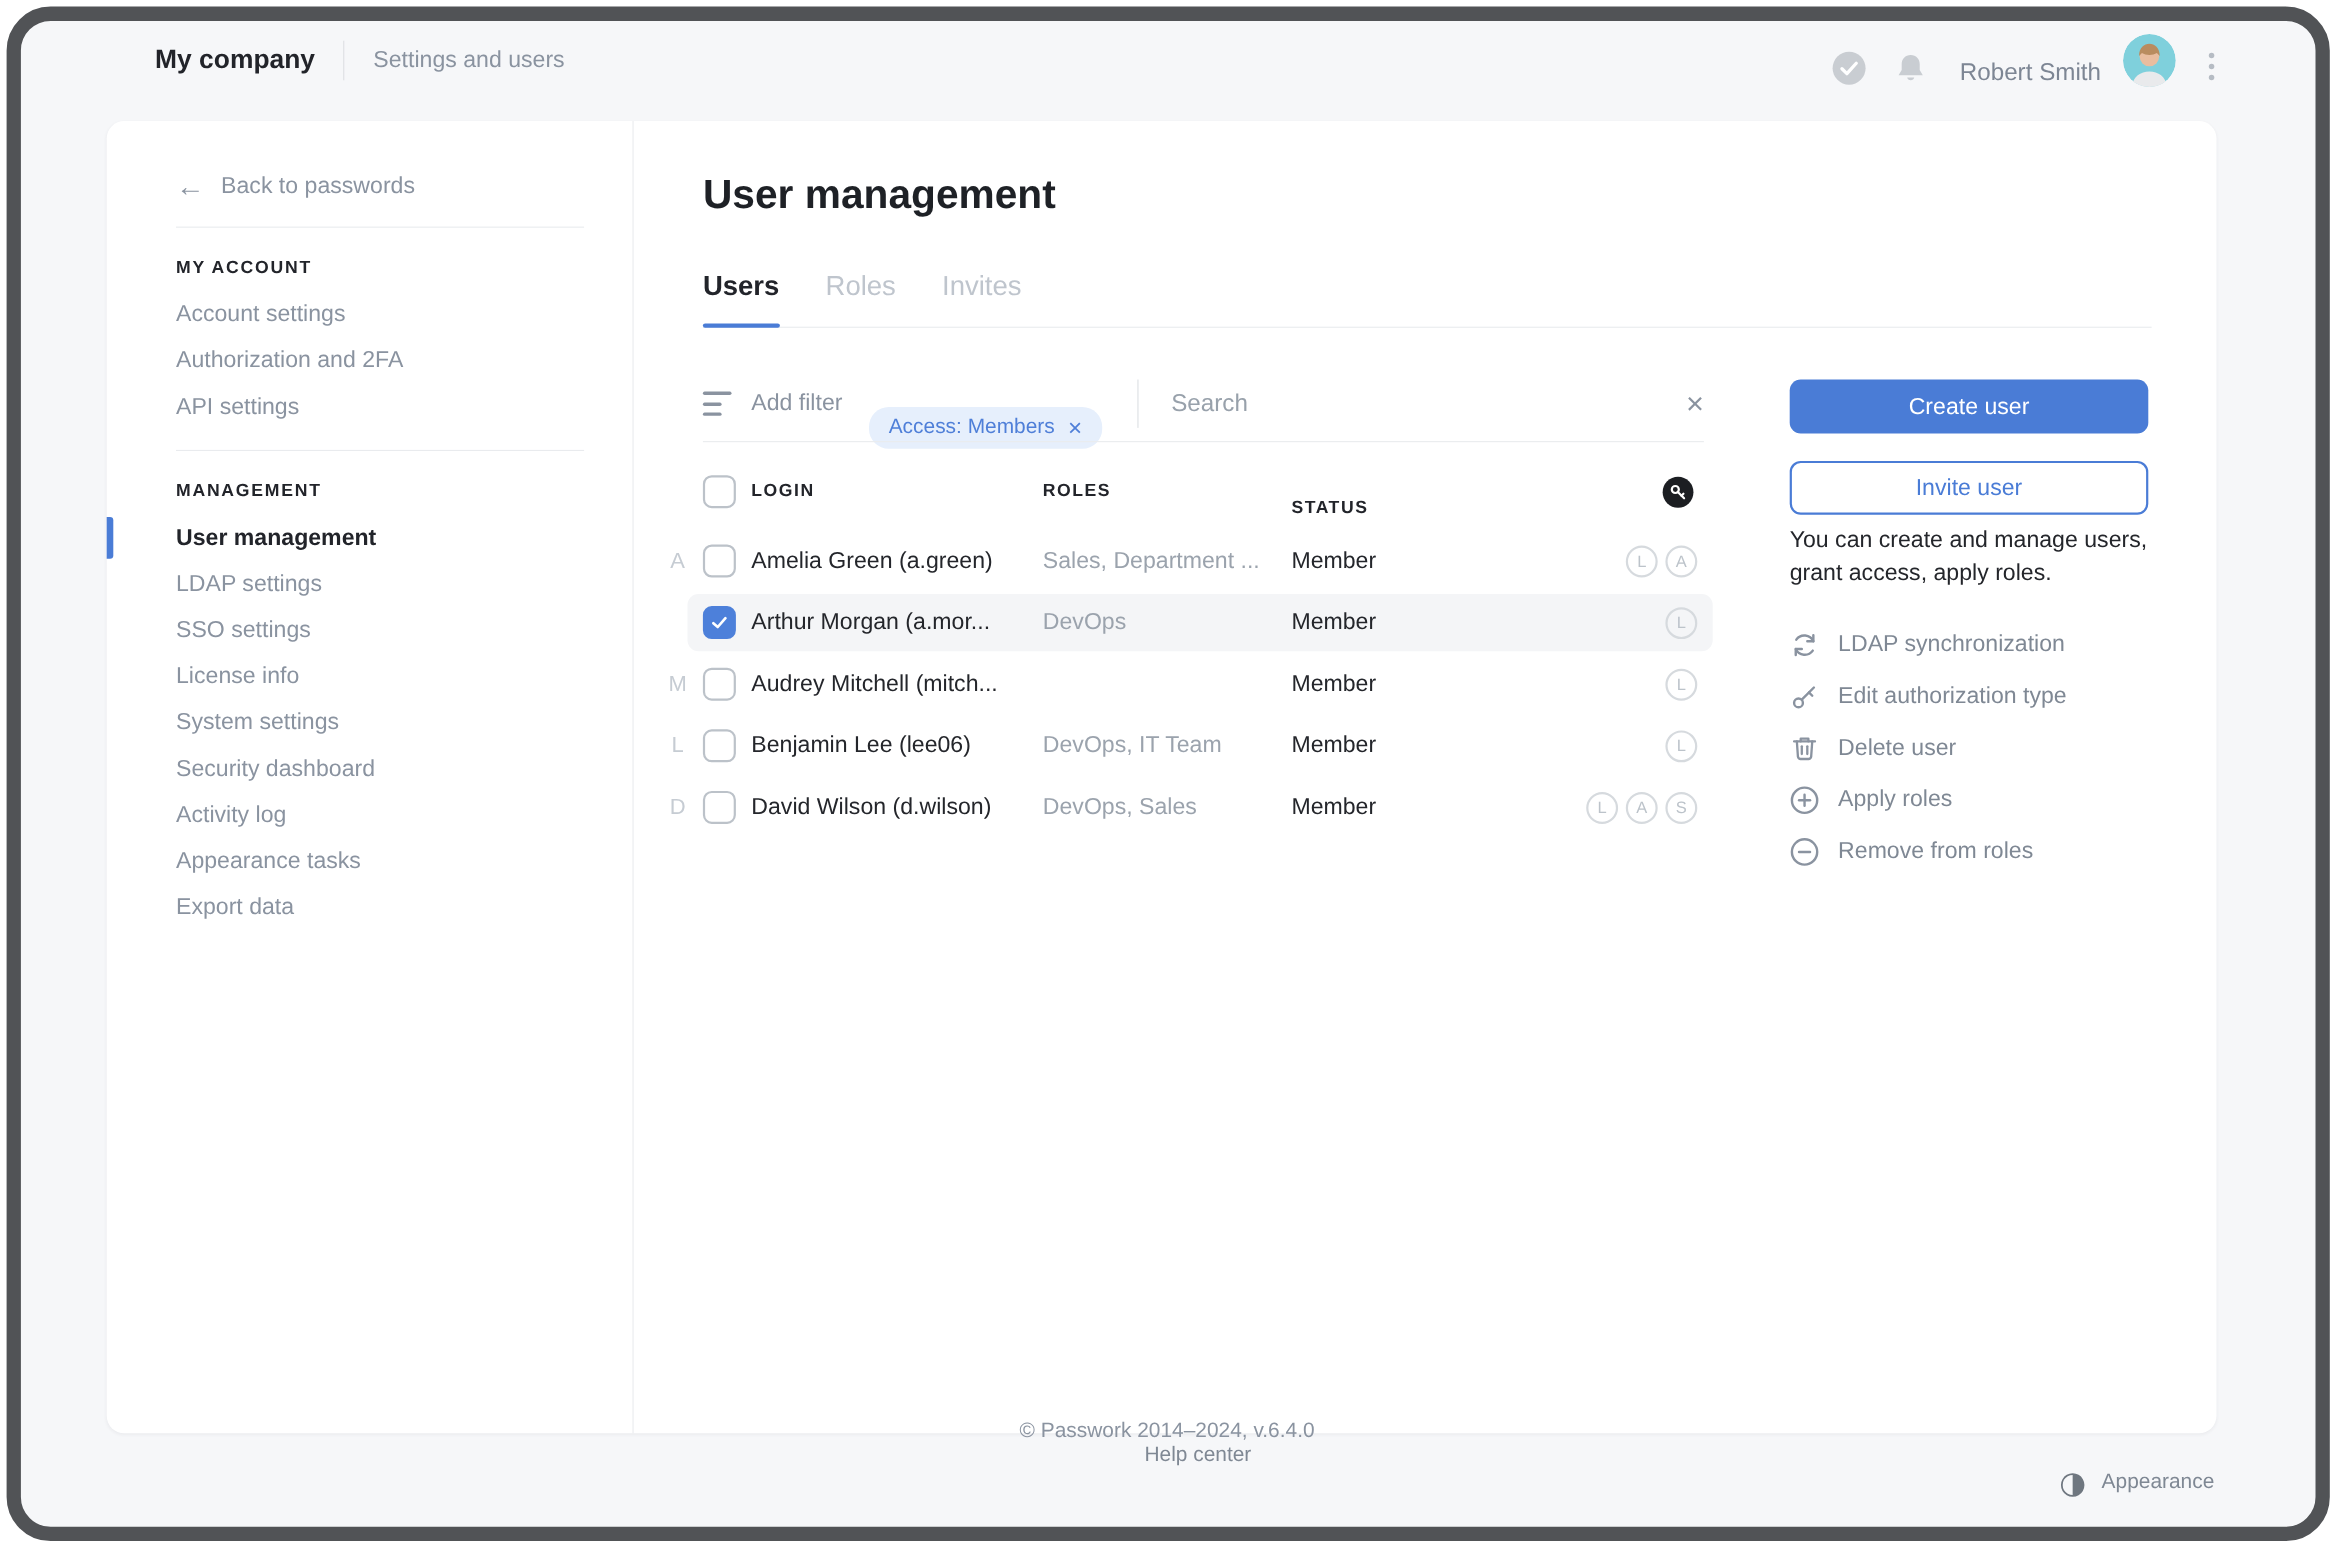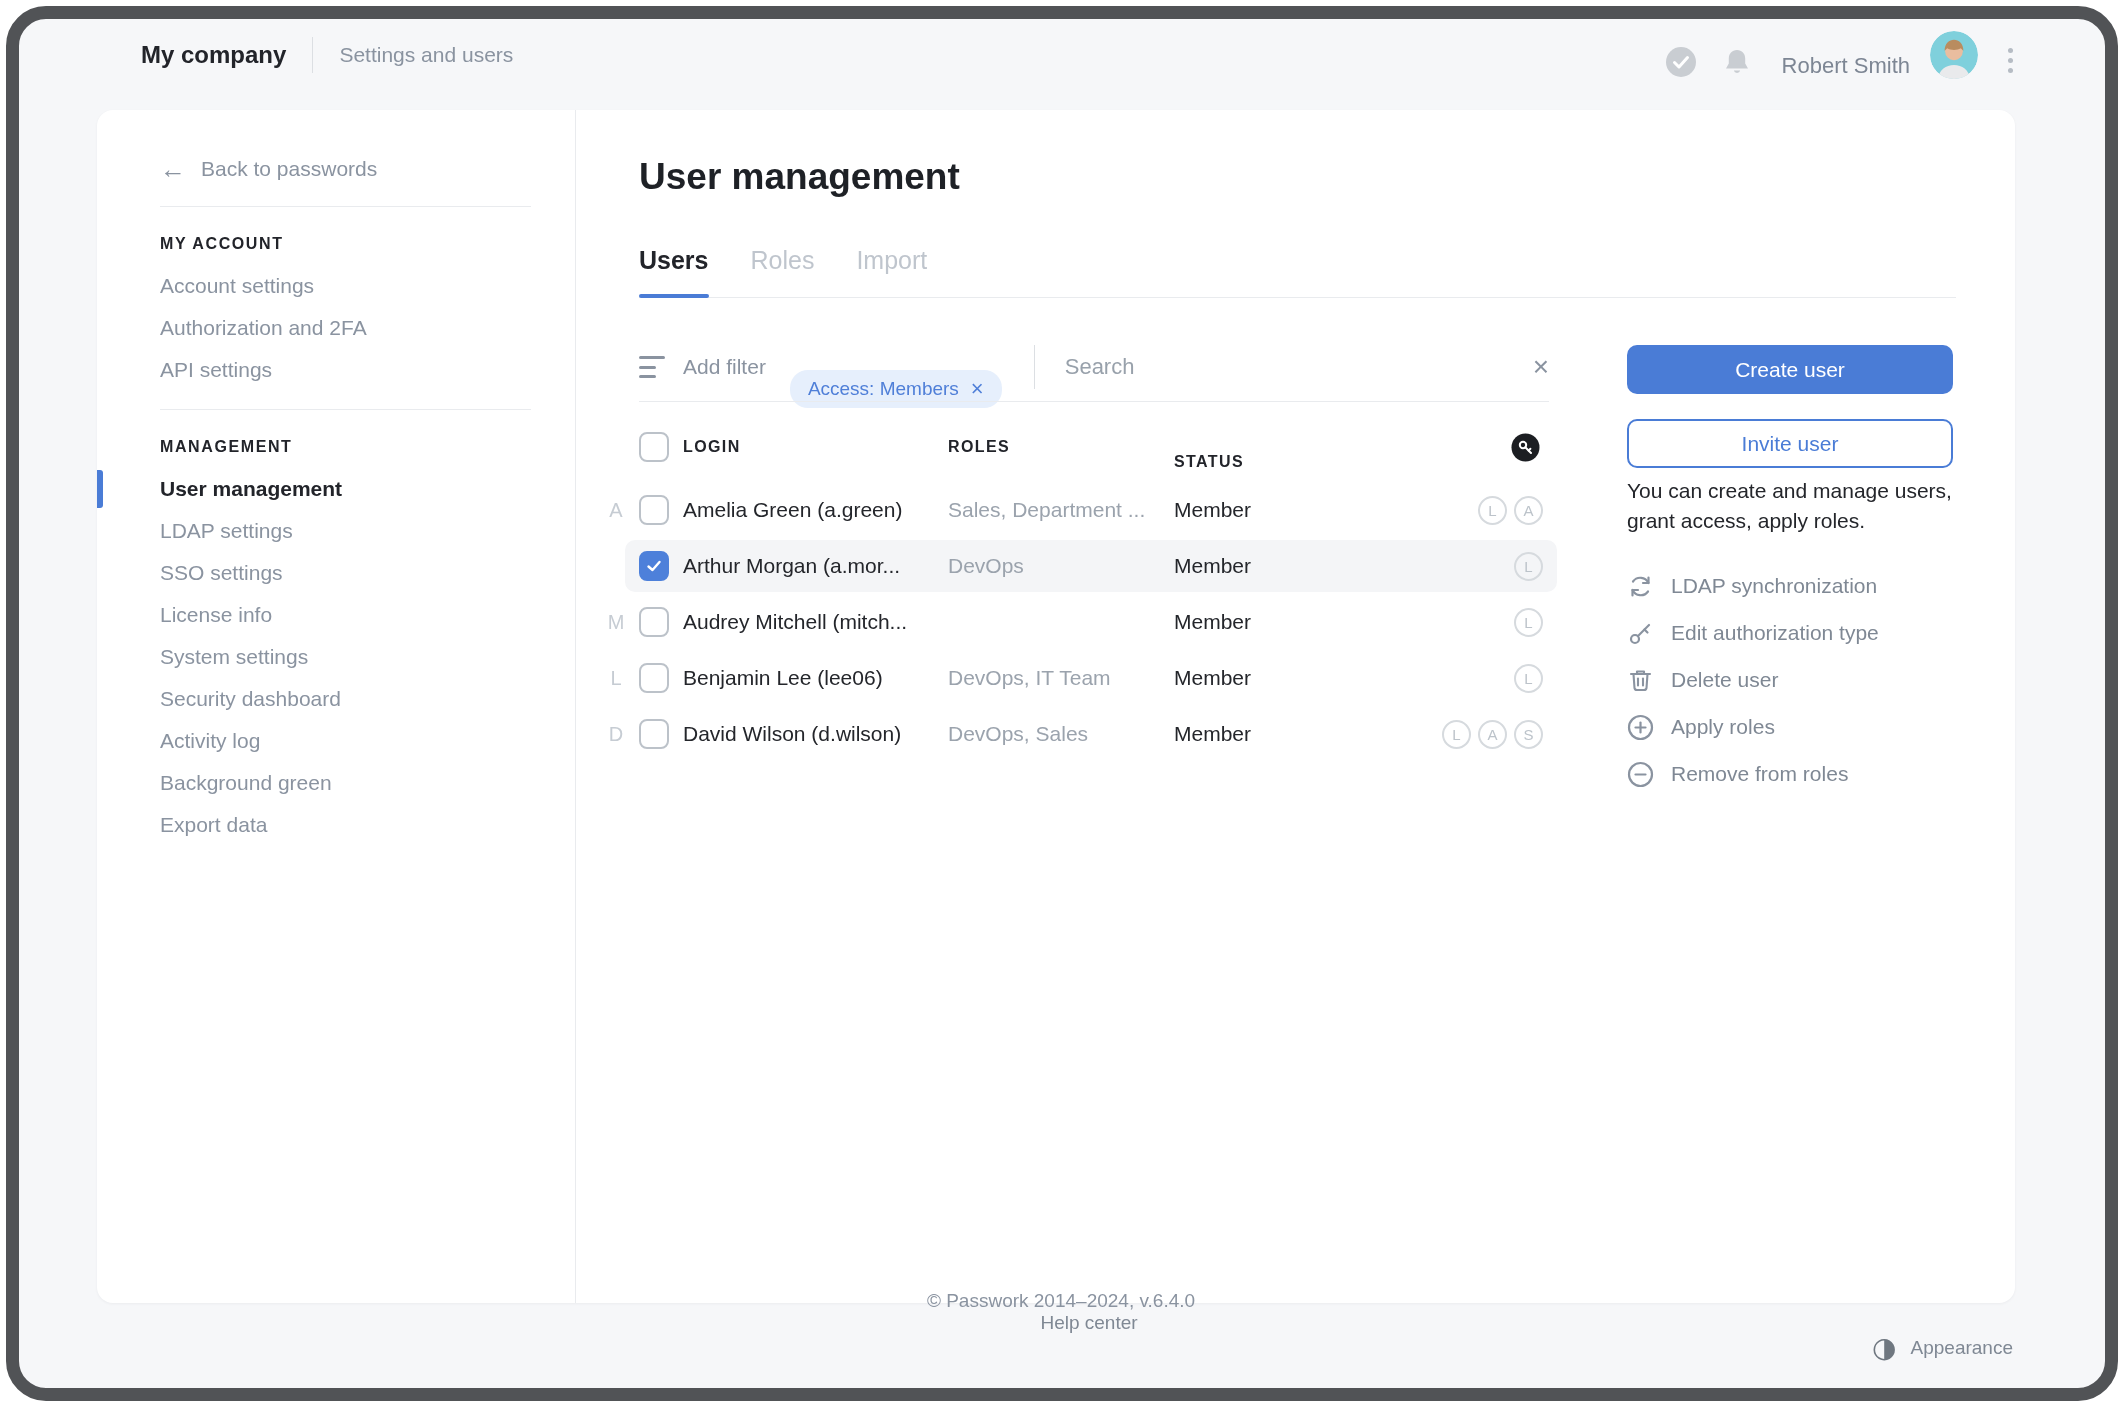--- a/index.html
+++ b/index.html
@@ -138,32 +138,32 @@
         <div class="sb-sep" style="margin-top:18px;"></div>
         <div class="sb-title">MANAGEMENT</div>
         <div class="sb-list">
           <div class="sb-item active">User management</div>
           <div class="sb-item">LDAP settings</div>
           <div class="sb-item">SSO settings</div>
           <div class="sb-item">License info</div>
           <div class="sb-item">System settings</div>
           <div class="sb-item">Security dashboard</div>
           <div class="sb-item">Activity log</div>
-          <div class="sb-item">Background green</div>
+          <div class="sb-item">Appearance tasks</div>
           <div class="sb-item">Export data</div>
         </div>
       </aside>
 
       <div class="main">
         <div class="page-title">User management</div>
 
         <div class="tabs">
           <span class="tab active">Users</span>
           <span class="tab">Roles</span>
-          <span class="tab">Import</span>
+          <span class="tab">Invites</span>
         </div>
         <div class="tabline"></div>
         <div class="tab-underline"></div>
 
         <div class="filter-row">
           <span class="f-ico">
               <i></i>
               <i></i>
               <i></i>
             </span>

